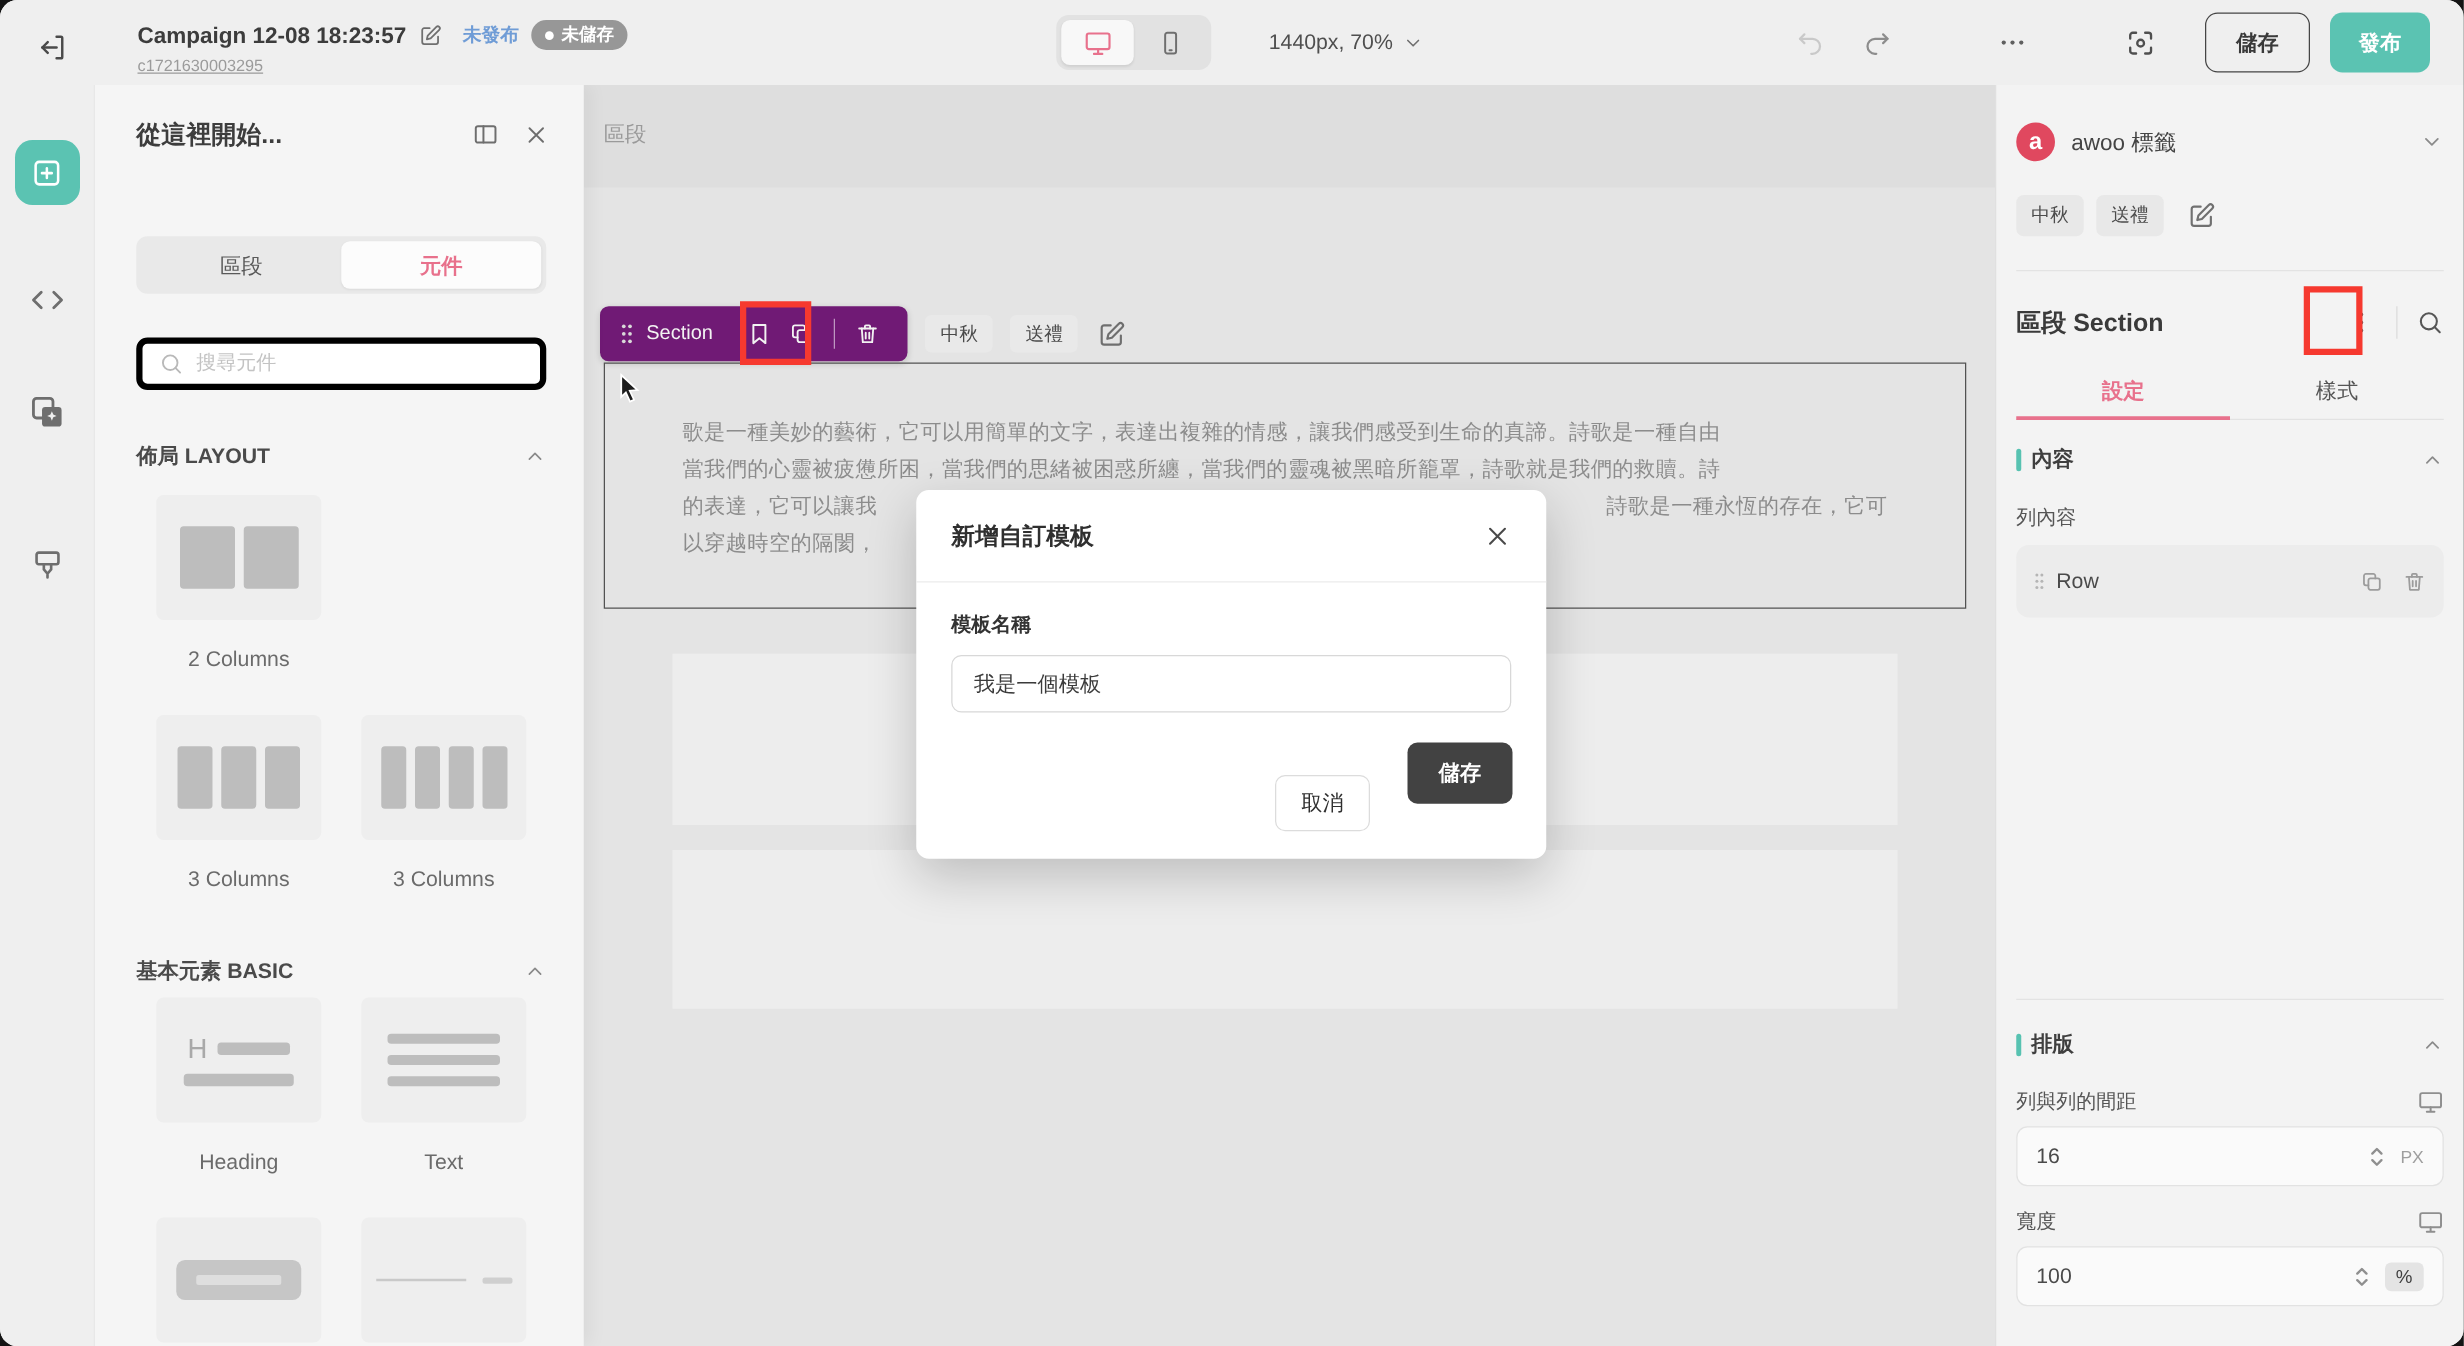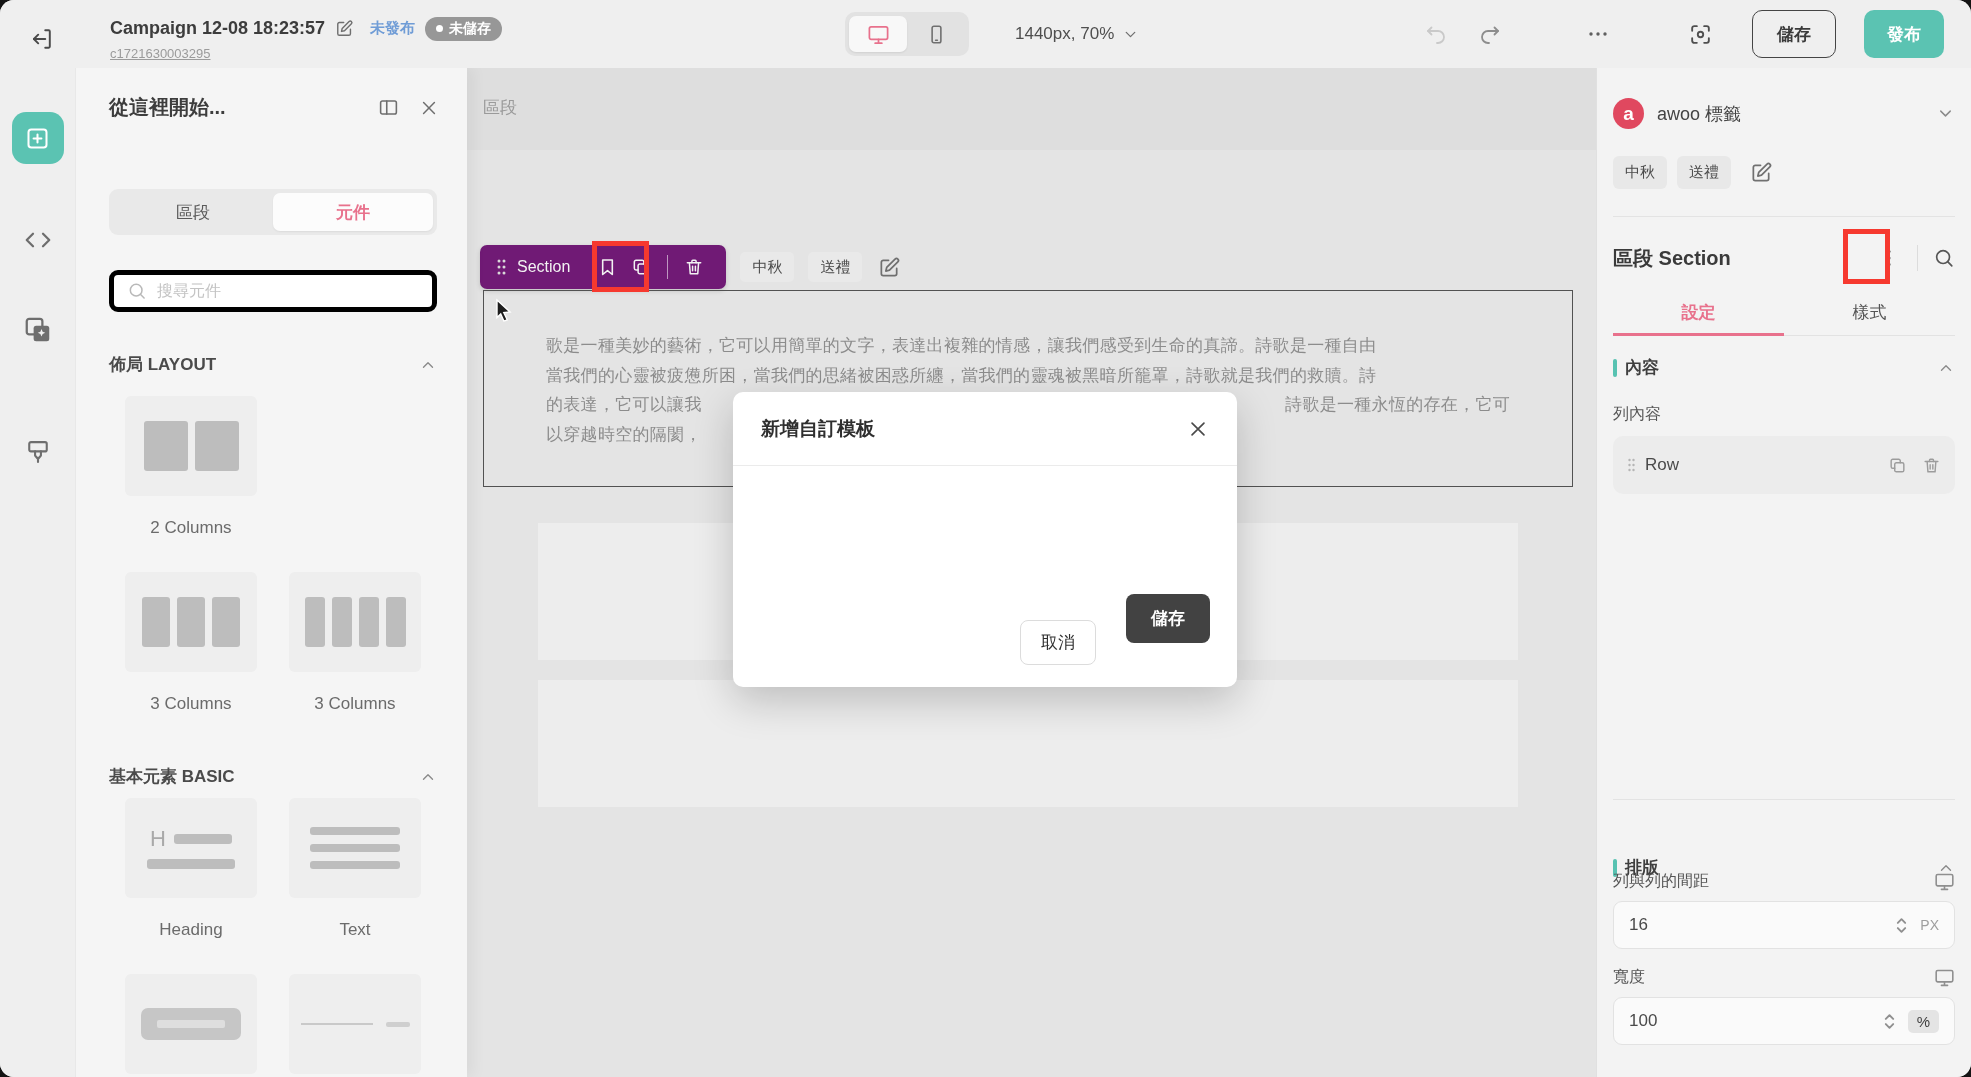--- a/index.html
+++ b/index.html
@@ -27,21 +27,21 @@
   .viewport-dd { display:flex; align-items:center; gap:8px; margin-left:46px; color:#4f4f4f; font-size:17px; cursor:pointer; height:44px; }
   .viewport-dd .chev { color:#6f6f6f; display:flex; }
 
   .tb-right { position:absolute; right:27px; top:0; height:68px; display:flex; align-items:center; }
   .tb-icbtn { width:36px; height:36px; display:flex; align-items:center; justify-content:center; cursor:pointer; }
   .undo { color:#c9c9c9; }
   .redo { color:#8d8d8d; margin-left:18px; }
   .more { color:#5f5f5f; margin-left:72px; }
   .focus { color:#4f4f4f; margin-left:66px; }
   .btn-save { margin-left:34px; height:48px; padding:0 24px; border:1.5px solid #454545; border-radius:10px; background:transparent; font-size:17px; font-weight:700; color:#3a3a3a; display:flex; align-items:center; cursor:pointer; font-family:inherit; }
-  .btn-publish { margin-left:28px; height:48px; padding:0 23px; border:none; border-radius:10px; background:#5bc3b2; font-size:17px; font-weight:700; color:#fff; display:flex; align-items:center; cursor:pointer; font-family:inherit; }
+  .btn-publish { margin-left:16px; height:48px; padding:0 23px; border:none; border-radius:10px; background:#5bc3b2; font-size:17px; font-weight:700; color:#fff; display:flex; align-items:center; cursor:pointer; font-family:inherit; }
 
   
   .rail { position:absolute; left:0; top:68px; width:75px; bottom:0; background:#efefef; z-index:6; display:flex; flex-direction:column; align-items:center; }
   .rail-add { width:52px; height:52px; margin-top:44px; background:#5bc3b2; border-radius:14px; display:flex; align-items:center; justify-content:center; color:#fff; cursor:pointer; }
   .rail-ic { width:44px; height:44px; display:flex; align-items:center; justify-content:center; color:#6e6e6e; cursor:pointer; }
   .rail-code { margin-top:54px; }
   .rail-tpl { margin-top:46px; }
   .rail-paint { margin-top:78px; }
 
   
@@ -472,20 +472,24 @@
 
   <div class="modal">
     <div class="modal-head">
       <span class="modal-title">新增自訂模板</span>
       <span class="modal-close">
         <svg class="ic" width="22" height="22" viewBox="0 0 24 24" stroke-width="2">
             <path d="M5.5 5.5l13 13M18.5 5.5l-13 13"></path>
           </svg>
       </span>
     </div>
+    <div class="modal-body">
+      <div class="modal-label">模板名稱</div>
+      <input class="modal-input" type="text" value="我是一個模板" style="">
+    </div>
     <div class="modal-foot">
       <button class="btn-cancel">取消</button>
       <button class="btn-msave">儲存</button>
     </div>
   </div>
 
   <aside class="right-panel">
     <div class="rp-inner">
       <div class="rp-awoo">
         <span class="awoo-logo">a</span>
@@ -572,21 +576,21 @@
                 <path d="M9.5 7V5a1 1 0 0 1 1-1h3a1 1 0 0 1 1 1v2"></path>
                 <path d="M6.5 7l1 13h9l1-13"></path>
                 <path d="M10.3 11v5.5M13.7 11v5.5"></path>
               </svg>
           </span>
         </span>
       </div>
 
       <div class="rp-div2"></div>
 
-      <div class="rp-blockhead" style="top:788px">
+      <div class="rp-blockhead" style="top:756px">
         <span class="accent"></span>
         <span class="txt">排版</span>
         <span class="chev">
           <svg class="ic" width="18" height="18" viewBox="0 0 24 24">
               <path d="M6 15l6-6 6 6"></path>
             </svg>
         </span>
       </div>
 
       <div class="fieldlab" style="top:803px">

